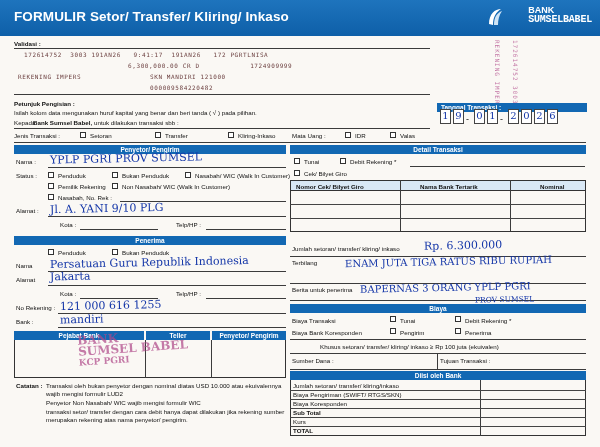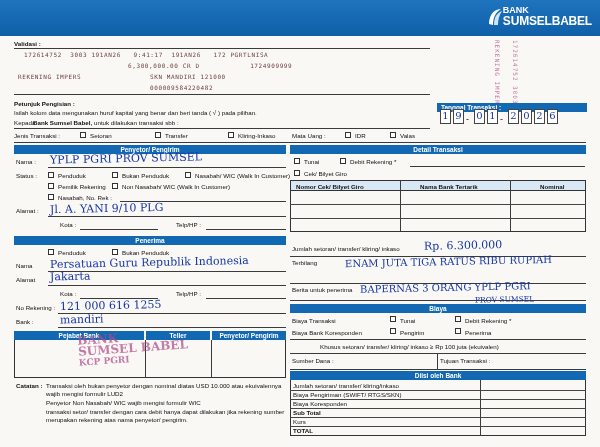--- a/index.html
+++ b/index.html
@@ -28,21 +28,21 @@
     color:#ffffff; font-size:13.5px; font-weight:bold;
     letter-spacing:.1px;
     white-space:nowrap;
   }
   .brand {
     position:absolute; right:8px; top:6px;
     color:#ffffff; text-align:left;
     line-height:1.05;
   }
   .brand .b1 { font-size:9px; font-weight:bold; }
-  .brand .b2 { font-size:12px; font-weight:bold; letter-spacing:-.2px;}
+  .brand .b2 { font-size:10px; font-weight:bold; letter-spacing:-.2px;font-family:Liberation Mono, monospace;}
   .brand-swoosh {
     position:absolute; right:97px; top:8px;
     width:16px; height:18px;
   }
   
   .lbl { position:absolute; font-size:6.2px; color:#111; white-space:nowrap; }
   .bold { font-weight:bold; }
   .bar {
     position:absolute; background:#1268b3; color:#fff;
     font-size:6.5px; font-weight:bold; text-align:center;
@@ -104,20 +104,21 @@
     color:#1436a8; font-size:10px; text-align:center; width:11px;
   }
   .tbl-line { position:absolute; background:#444; height:1px; }
 </style>
 </head>
 <body>
 
 <div id="form">
 
   <div class="hdr">
+    <div class="hdr-title">FORMULIR Setor/ Transfer/ Kliring/ Inkaso</div>
     <svg class="brand-swoosh" viewBox="0 0 16 18">
       <path d="M2 16 C2 6, 8 1, 14 1 C9 4, 6 9, 6 17 Z" fill="#ffffff"></path>
       <path d="M7 17 C7 9, 10 5, 15 3 C12 7, 11 12, 11 17 Z" fill="#cfe4f5"></path>
     </svg>
     <div class="brand">
       <div class="b1">BANK</div>
       <div class="b2">SUMSELBABEL</div>
     </div>
   </div>
 

